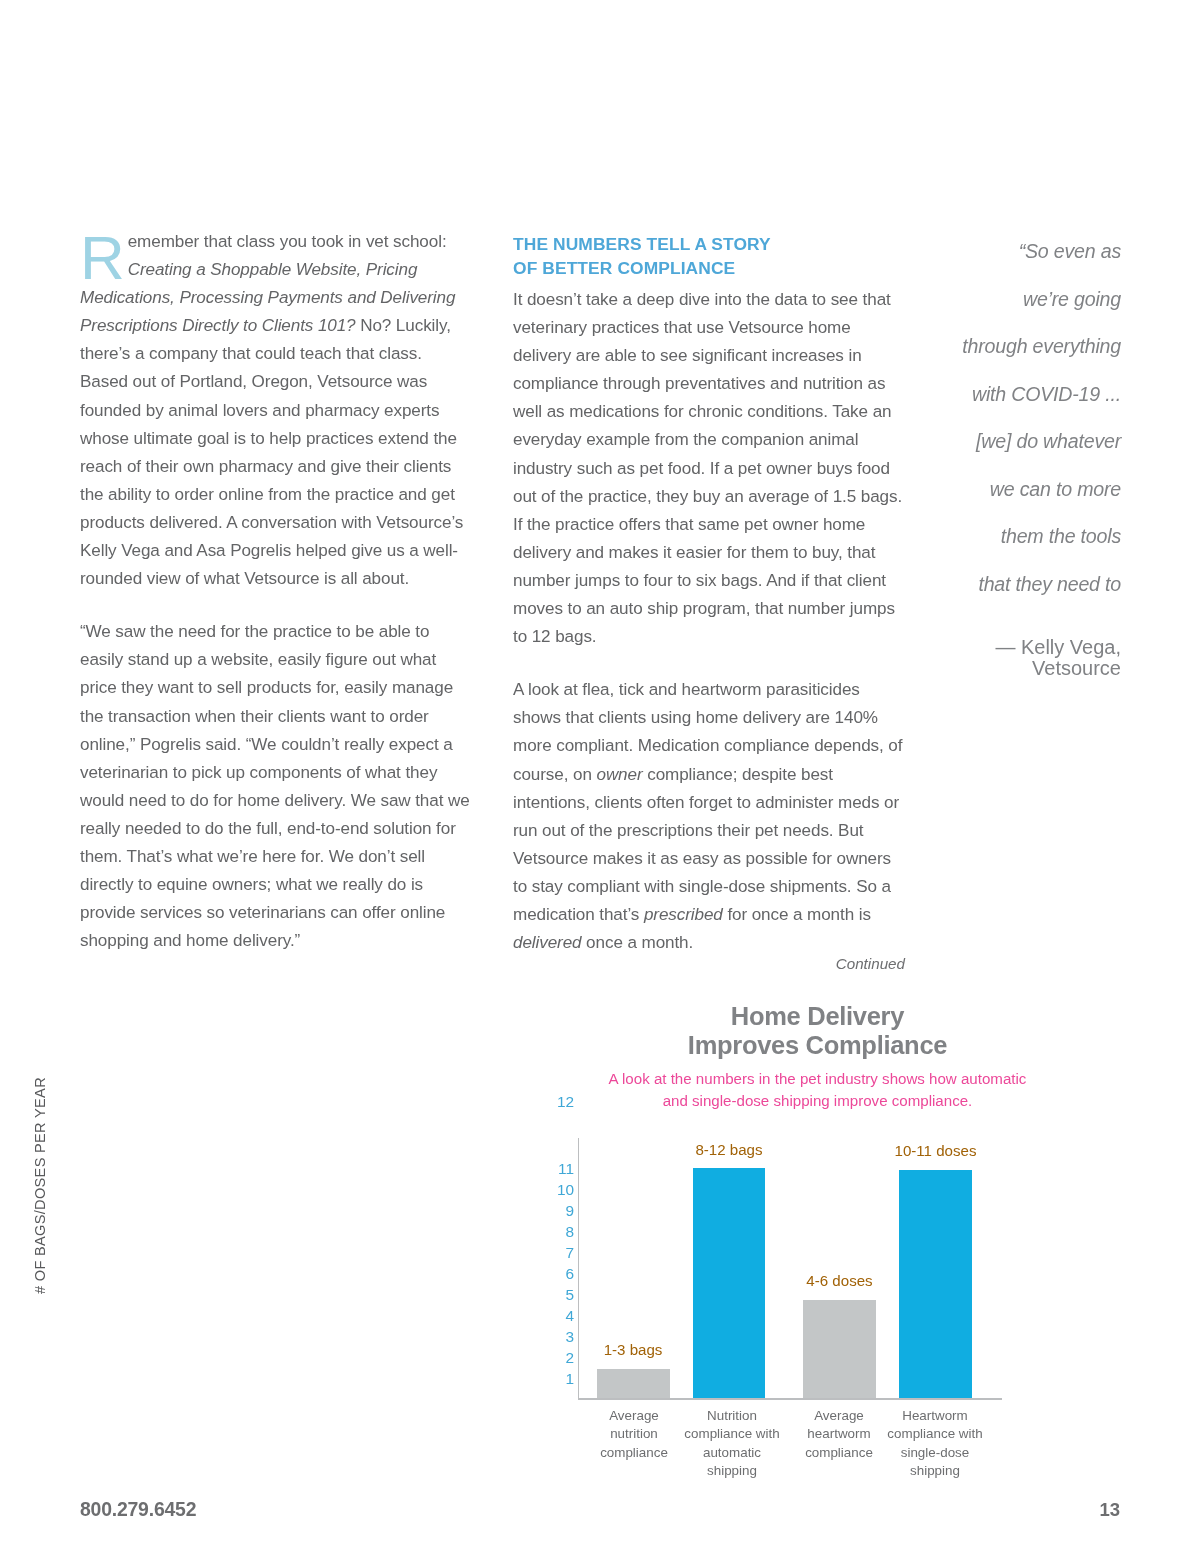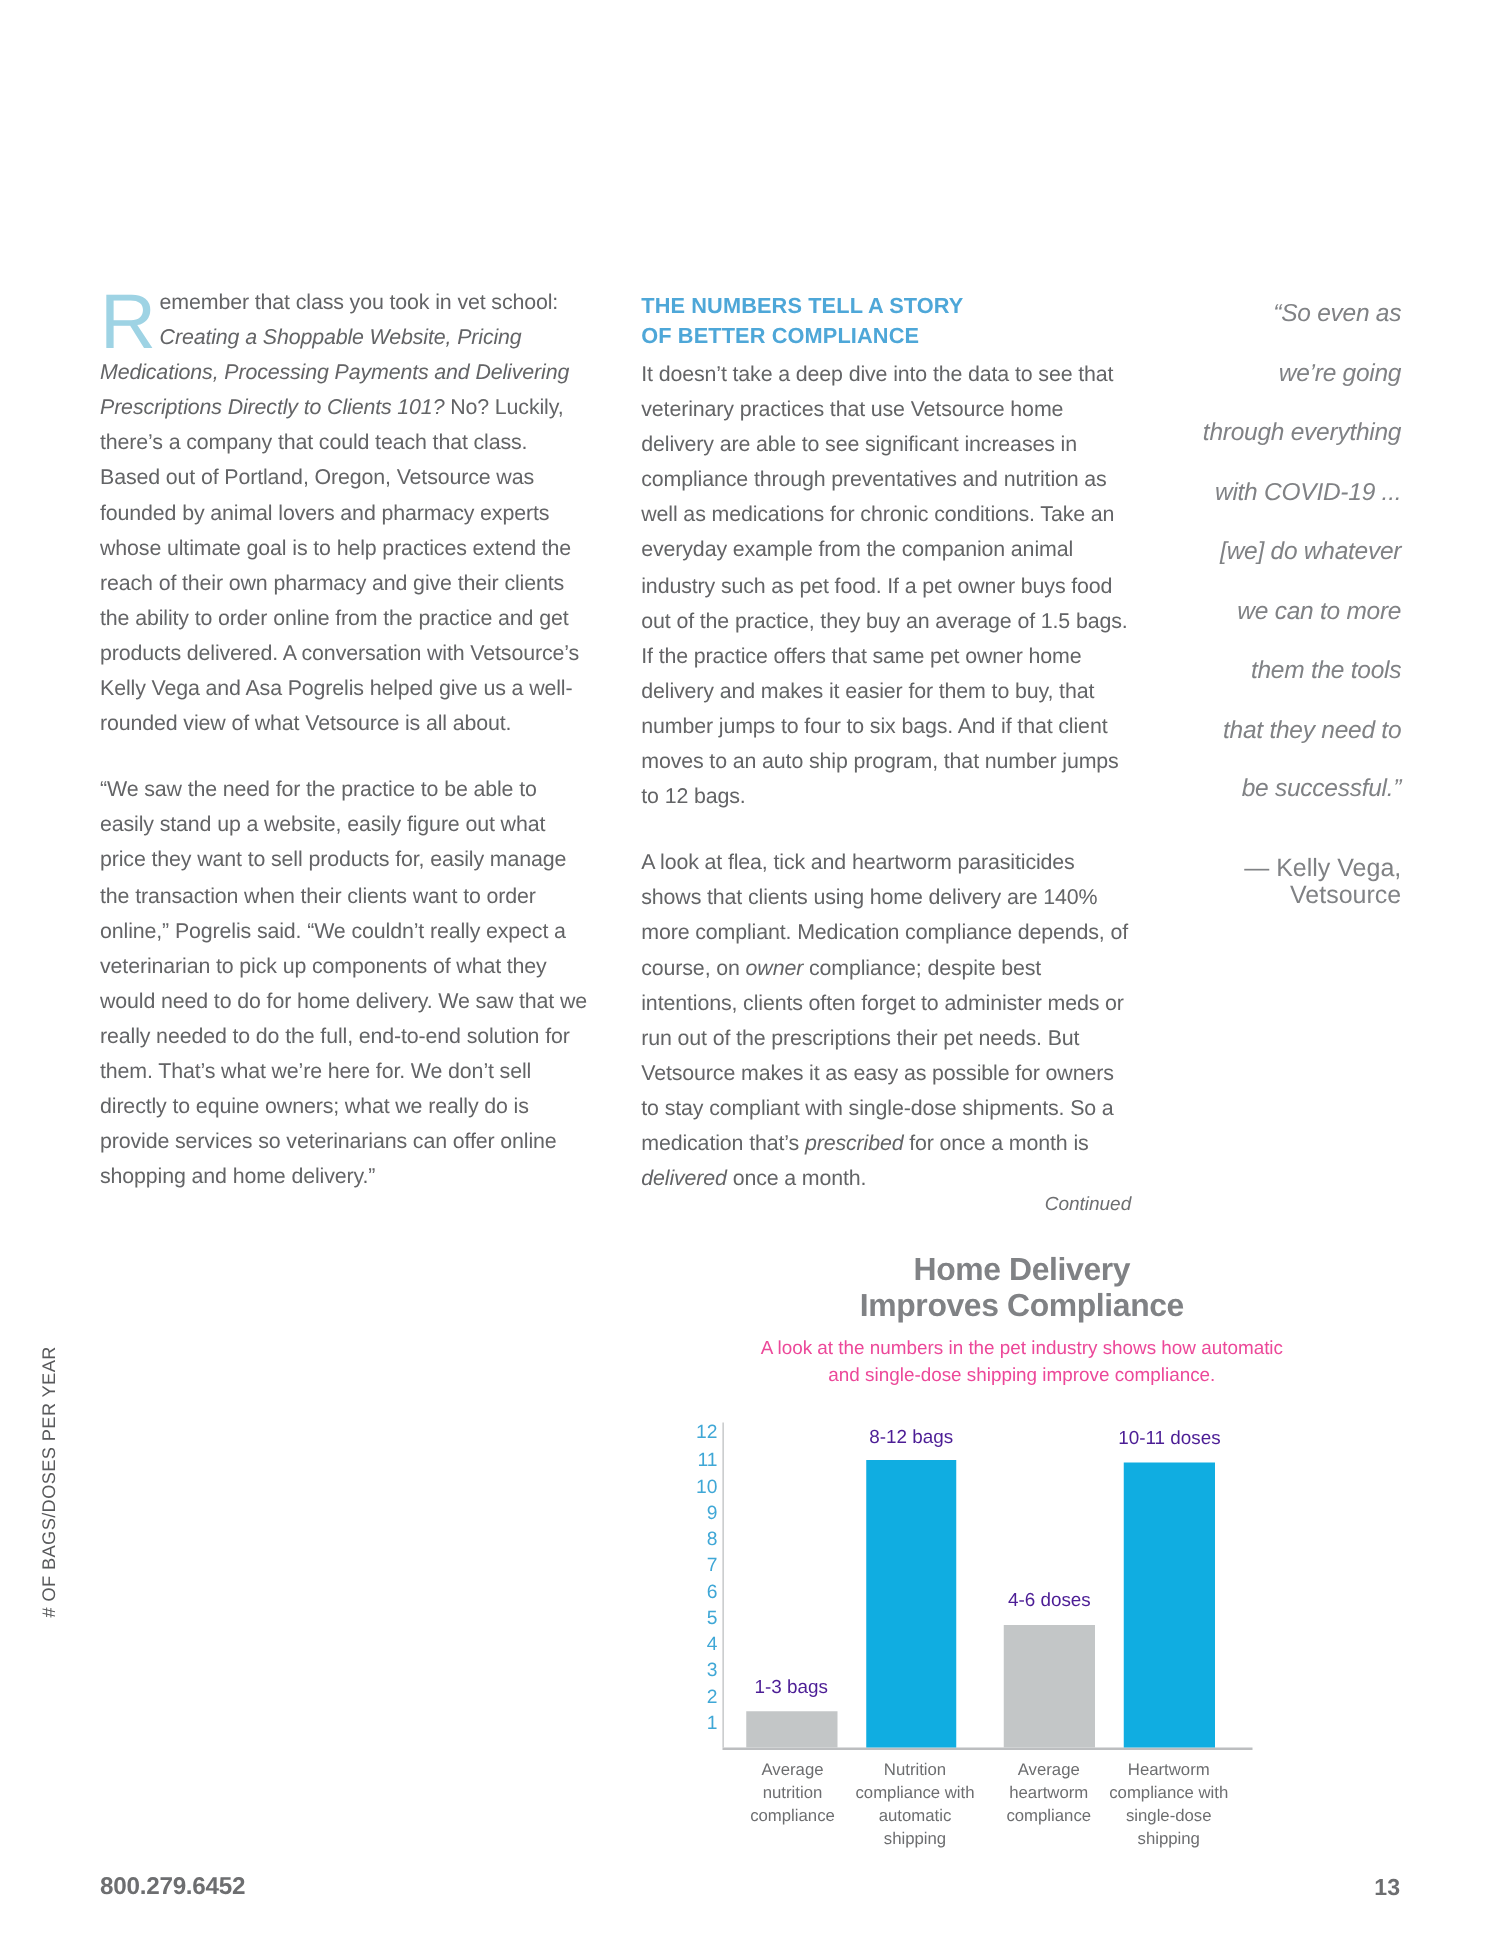--- a/index.html
+++ b/index.html
@@ -128,21 +128,21 @@
     width:424px;height:1.5px;
     background:#bcbec0;
   }
   .bar{position:absolute;bottom:0;}
   .bar-blue{background:#10ade1;}
   .bar-gray{background:#c3c6c7;}
   .barlabel{
     position:absolute;
     text-align:center;
     font-size:15.1px;
-    color:#4c1d95;
+    color:#a16207;
     white-space:nowrap;
   }
   .xlabel{
     position:absolute;
     text-align:center;
     font-size:13.4px;
     line-height:18.3px;
     color:#6d6e70;
     top:1407px;
   }
@@ -183,21 +183,20 @@
   <div class="col3">
     <div class="pullquote">
       <div>“So even as</div>
       <div>we’re going</div>
       <div>through everything</div>
       <div>with COVID-19 ...</div>
       <div>[we] do whatever</div>
       <div>we can to more</div>
       <div>them the tools</div>
       <div>that they need to</div>
-      <div>be successful.”</div>
     </div>
     <div class="pq-attrib">
       <div>— Kelly Vega,</div>
       <div>Vetsource</div>
     </div>
   </div>
 
   <div class="chart-wrap">
     <div class="chart-title">
       <div>Home Delivery</div>
@@ -206,21 +205,21 @@
     <div class="chart-sub">
       <div>A look at the numbers in the pet industry shows how automatic</div>
       <div>and single-dose shipping improve compliance.</div>
     </div>
   </div>
 
   <div>
 
     <div class="axis-title"># OF BAGS/DOSES PER YEAR</div>
 
-    <div class="ytick" style="left:546px;top:1139px;">12</div>
+    <div class="ytick" style="left:546px;top:1095px;">12</div>
     <div class="ytick" style="left:546px;top:1162px;">11</div>
     <div class="ytick" style="left:546px;top:1183px;">10</div>
     <div class="ytick" style="left:546px;top:1204px;">9</div>
     <div class="ytick" style="left:546px;top:1225px;">8</div>
     <div class="ytick" style="left:546px;top:1246px;">7</div>
     <div class="ytick" style="left:546px;top:1267px;">6</div>
     <div class="ytick" style="left:546px;top:1288px;">5</div>
     <div class="ytick" style="left:546px;top:1309px;">4</div>
     <div class="ytick" style="left:546px;top:1330px;">3</div>
     <div class="ytick" style="left:546px;top:1351px;">2</div>

